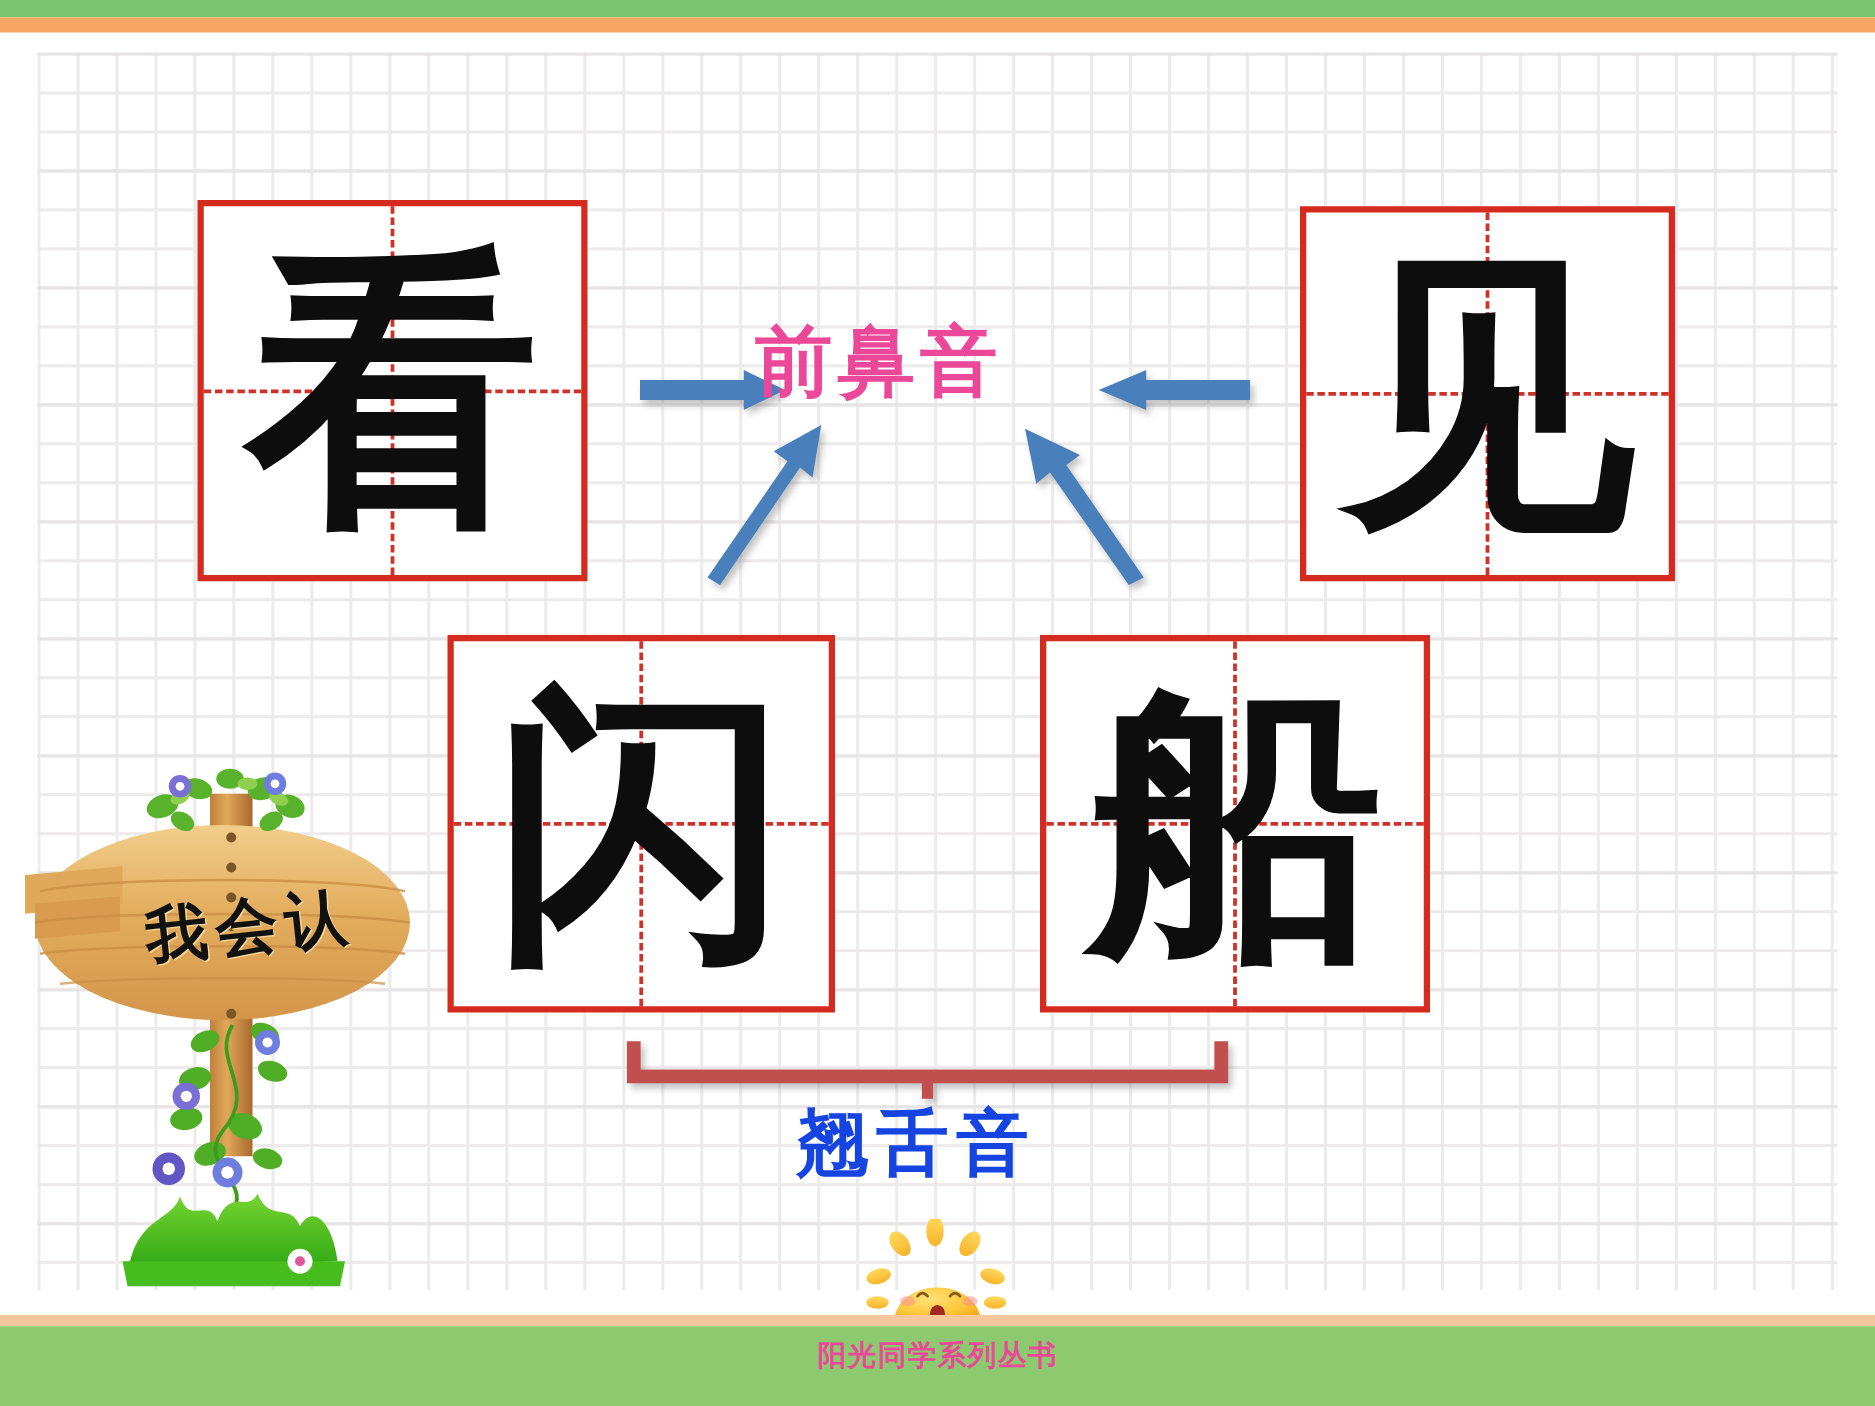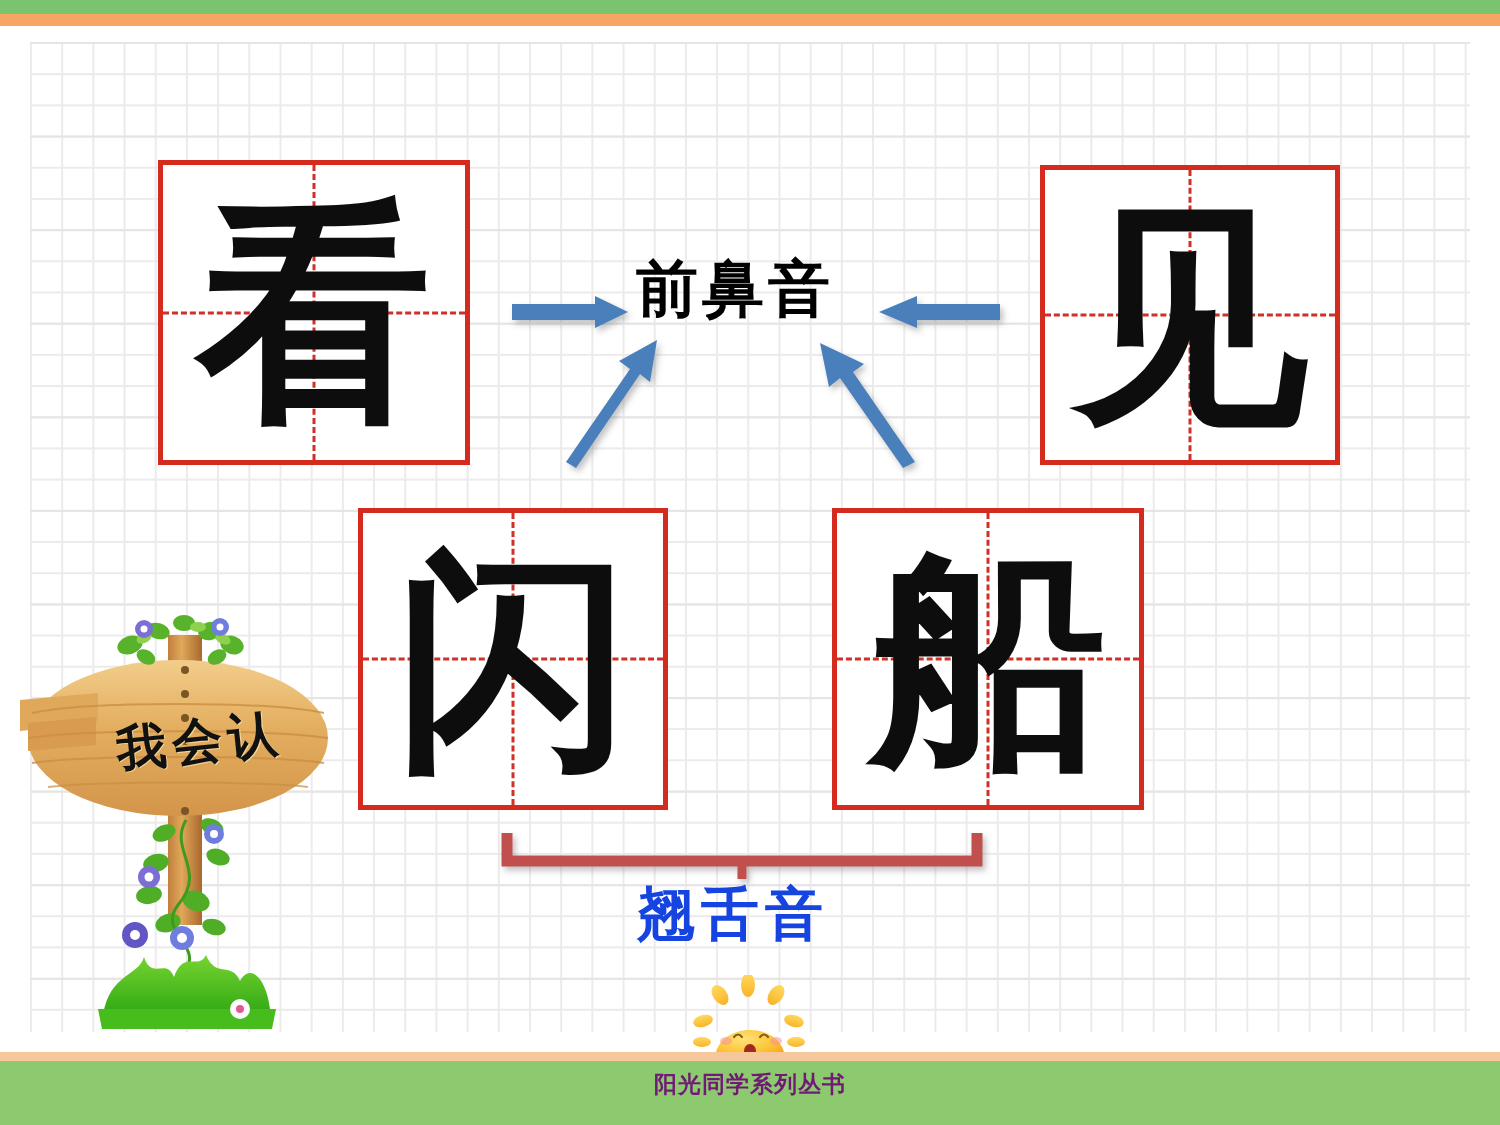--- a/index.html
+++ b/index.html
@@ -36,21 +36,21 @@
     position: absolute; left: 0; top: 1061px;
     width: 1500px; height: 64px;
     background: #8cc96f;
   }
   .footer-text {
     position: absolute; left: 0; top: 1065px;
     width: 1500px;
     text-align: center;
     font-size: 23px;
     font-weight: bold;
-    color: #701a75;
+    color: #ec4899;
     letter-spacing: 1px;
     line-height: 38px;
   }
 
   
   .gridpaper {
     position: absolute;
     left: 30px; top: 42px;
     width: 1440px; height: 990px;
     background-color: #ffffff;
@@ -106,25 +106,25 @@
   }
 
   #box-kan  { left: 158px; top: 160px;  width: 312px; height: 305px; }
   #box-jian { left: 1040px; top: 165px; width: 300px; height: 300px; }
   #box-shan { left: 358px; top: 508px;  width: 310px; height: 302px; }
   #box-chuan{ left: 832px; top: 508px;  width: 312px; height: 302px; }
 
   
   .label-red {
     position: absolute;
-    left: 636px; top: 258px;
+    left: 604px; top: 258px;
     font-family: "DejaVu Serif", "Liberation Serif", serif;
     font-size: 62px;
     font-weight: bold;
-    color: #000000;
+    color: #ec4899;
     letter-spacing: 4px;
     white-space: nowrap;
     line-height: 1;
   }
   .label-blue {
     position: absolute;
     left: 637px; top: 885px;
     font-family: "DejaVu Serif", "Liberation Serif", serif;
     font-size: 58px;
     font-weight: bold;

